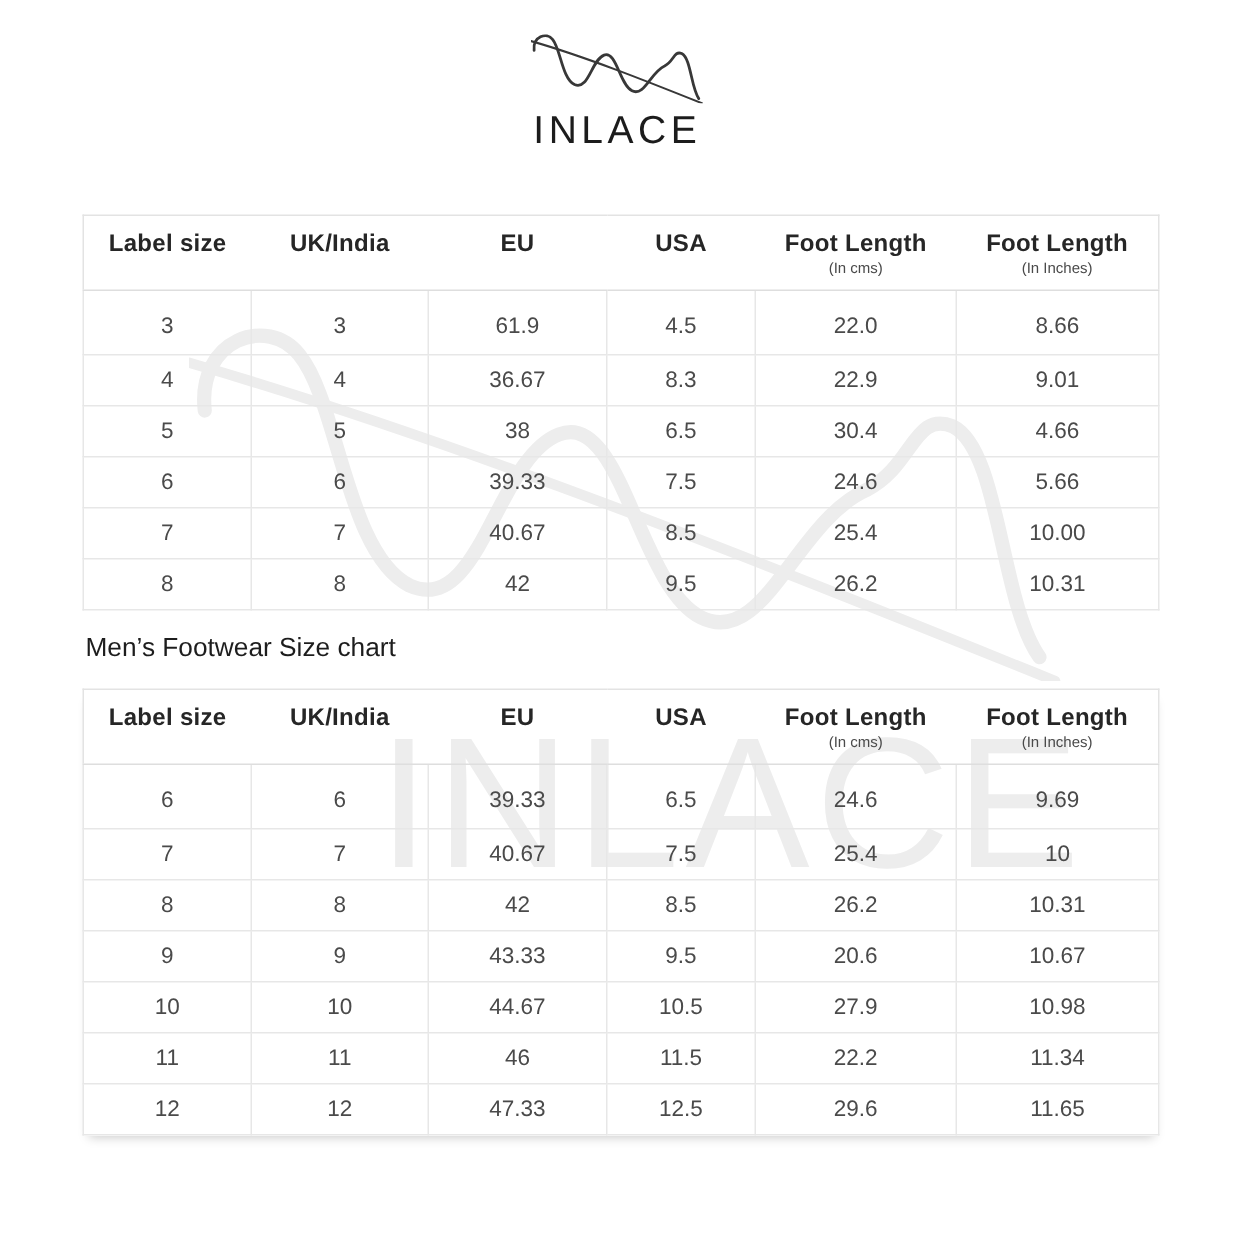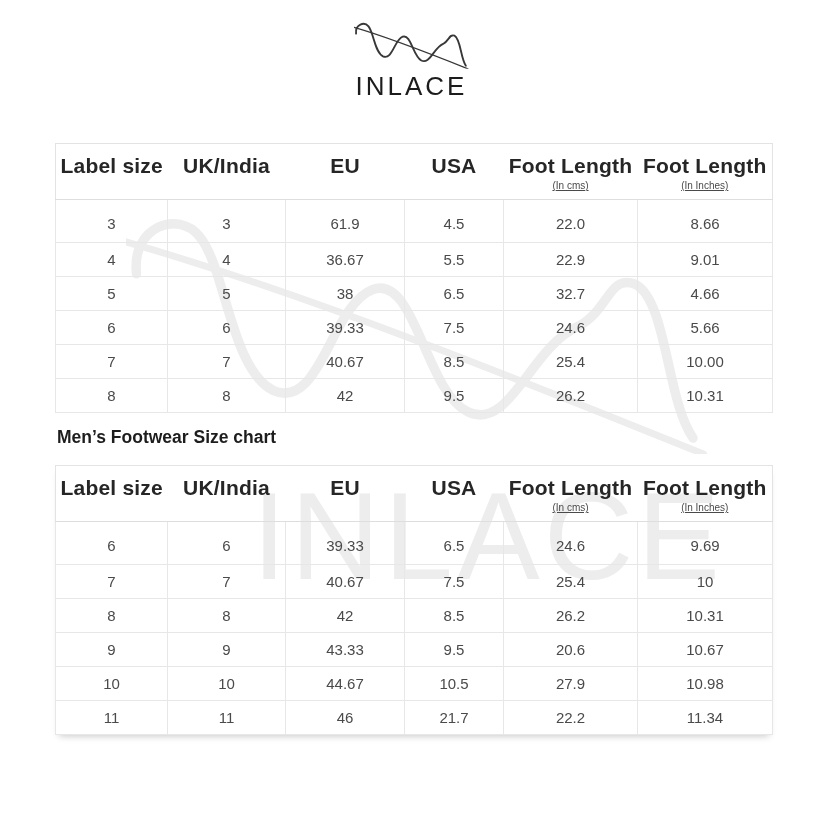--- a/index.html
+++ b/index.html
@@ -46,43 +46,43 @@
     border:1px solid #e3e3e3;
     background:transparent;
   }
   .size-table thead th {
     border:0; border-bottom:1px solid #dedede;
     padding:9px 0 8px 0;
     vertical-align:top;
     background:transparent;
   }
   .h-main {
-    font-size:21px; font-weight:700; color:#262626;
+    font-size:16px; font-weight:700; color:#262626;
     letter-spacing:0.2px; line-height:1.2;
   }
   .h-sub {
     font-size:10px; font-weight:400; color:#4a4a4a;
-    margin-top:2px; line-height:1.1;text-decoration:underline;
+    margin-top:2px; line-height:1.1;
   }
   .size-table td {
     border:1px solid #e7e7e7;
     height:34px; padding:0;
     text-align:center; vertical-align:middle;
     font-size:15px; color:#4a4a4a;
     background:transparent;
   }
   .size-table tbody tr:first-child td { height:43px; padding-top:4px; }
 
   #men-table { box-shadow:0 5px 7px -4px rgba(0,0,0,0.22); }
 
   
   .section-heading {
     position:relative; z-index:1;
     margin:13px 0 0 57px;
-    font-size:17.5px; font-weight:700; color:#1d1d1d;
+    font-size:17.5px; font-weight:400; color:#1d1d1d;
     line-height:22px; height:22px;
   }
   #men-table { margin-top:17px; }
   #women-table { margin-top:0; }
 </style>
 </head>
 <body>
 
 <svg width="0" height="0" style="position:absolute">
   <defs>
@@ -146,30 +146,30 @@
           <td>3</td>
           <td>61.9</td>
           <td>4.5</td>
           <td>22.0</td>
           <td>8.66</td>
         </tr>
         <tr>
           <td>4</td>
           <td>4</td>
           <td>36.67</td>
-          <td>5.5</td>
+          <td>8.3</td>
           <td>22.9</td>
           <td>9.01</td>
         </tr>
         <tr>
           <td>5</td>
           <td>5</td>
           <td>38</td>
           <td>6.5</td>
-          <td>32.7</td>
+          <td>30.4</td>
           <td>4.66</td>
         </tr>
         <tr>
           <td>6</td>
           <td>6</td>
           <td>39.33</td>
           <td>7.5</td>
           <td>24.6</td>
           <td>5.66</td>
         </tr>
@@ -265,20 +265,28 @@
           <td>10</td>
           <td>44.67</td>
           <td>10.5</td>
           <td>27.9</td>
           <td>10.98</td>
         </tr>
         <tr>
           <td>11</td>
           <td>11</td>
           <td>46</td>
-          <td>21.7</td>
+          <td>11.5</td>
           <td>22.2</td>
           <td>11.34</td>
         </tr>
+        <tr>
+          <td>12</td>
+          <td>12</td>
+          <td>47.33</td>
+          <td>12.5</td>
+          <td>29.6</td>
+          <td>11.65</td>
+        </tr>
       </tbody>
   </table>
 
 </div>
 
 </body></html>

